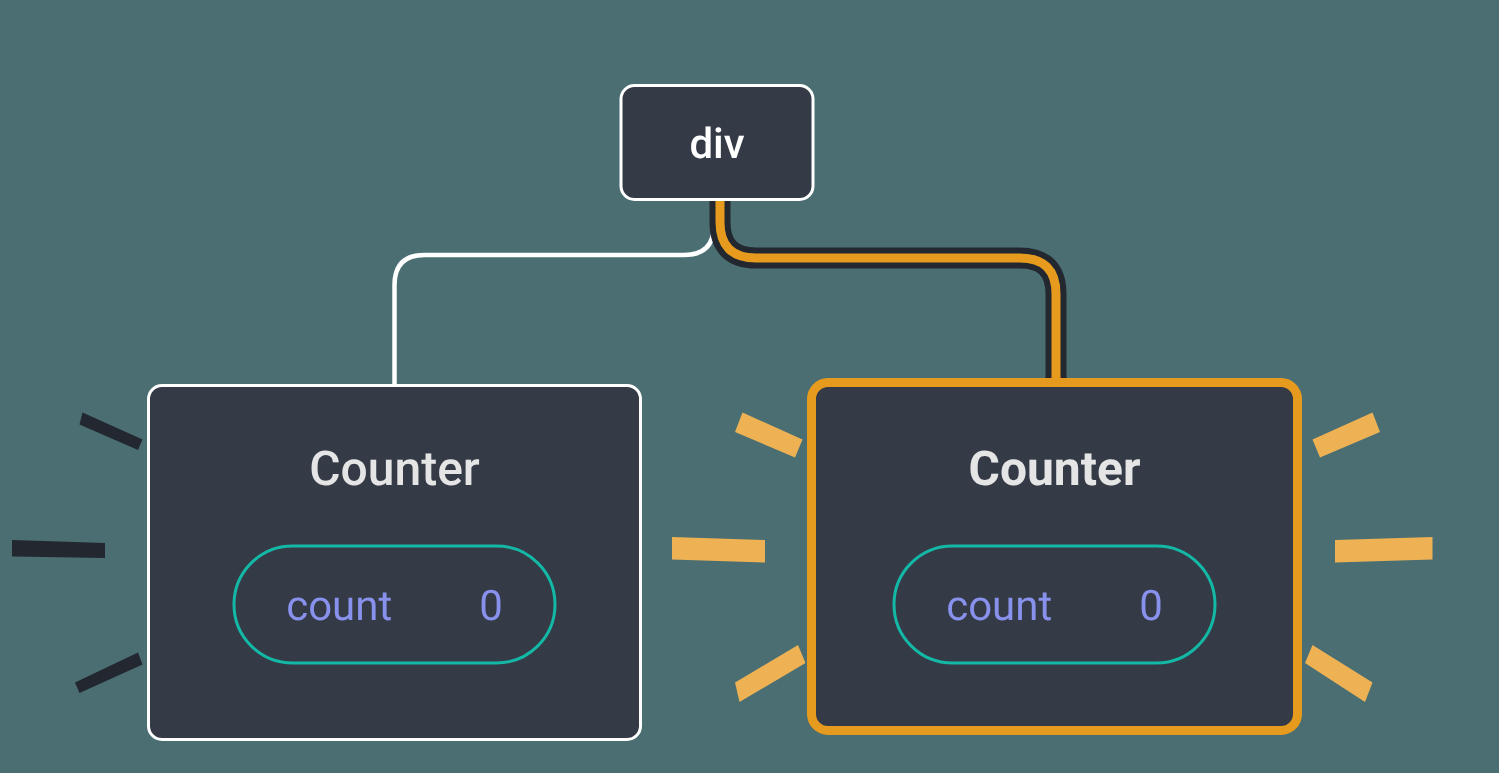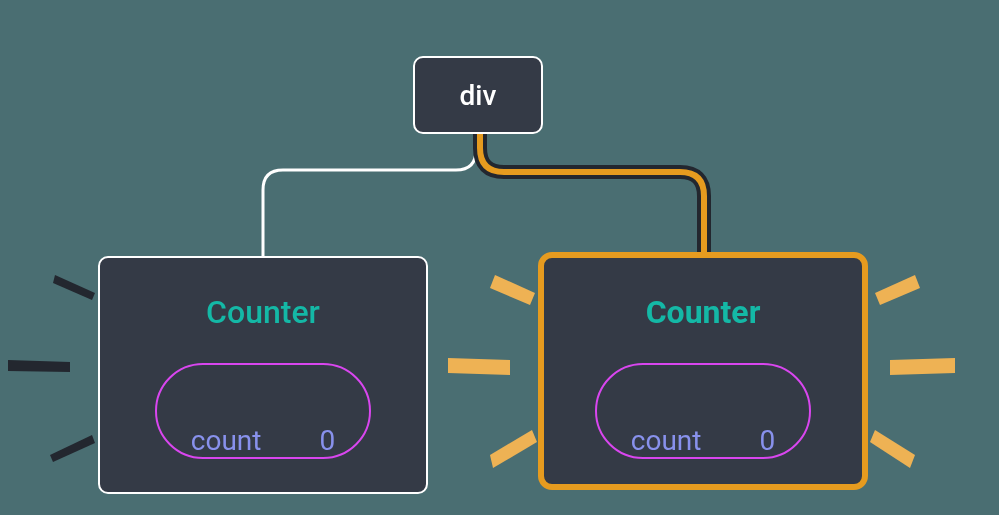--- a/index.html
+++ b/index.html
@@ -55,32 +55,32 @@
   }
   .counter-right {
     left: 538px;
     top: 252px;
     border: 6px solid #e69b1f;
     border-radius: 14px;
   }
   .counter-title {
     font-size: 32px;
     font-weight: 500;
-    color: #14b8a6;
+    color: #e5e5e5;
     margin-bottom: 32px;
   }
   .counter-right .counter-title {
     font-weight: 700;
   }
   .pill {
     display: flex;
-    align-items: flex-end;
-    border: 2px solid #d946ef;
+    align-items: center;
+    border: 2px solid #14b8a6;
     border-radius: 999px;
-    height: 96px;
+    height: 80px;
     overflow: hidden;
   }
   .pill-label, .pill-value {
     display: flex;
     align-items: center;
     justify-content: center;
     color: #8891ec;
     font-size: 28px;
   }
   .pill-label {

